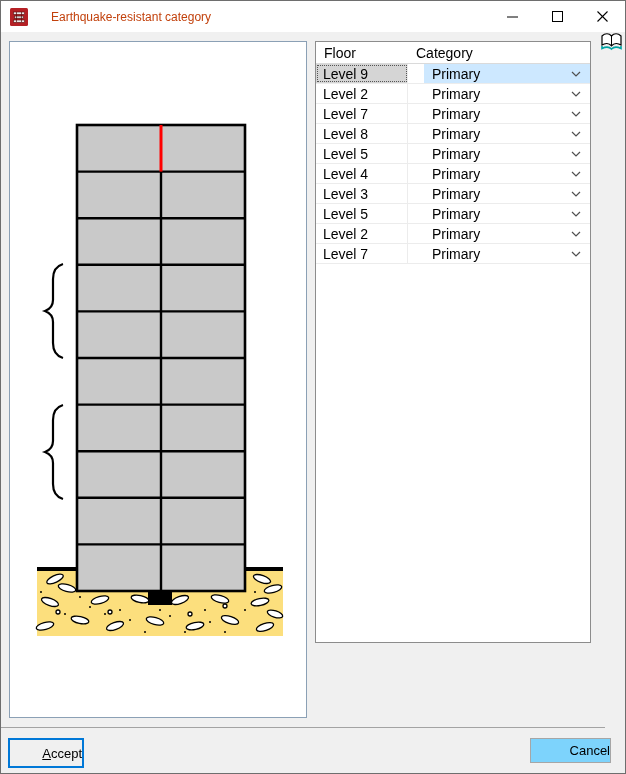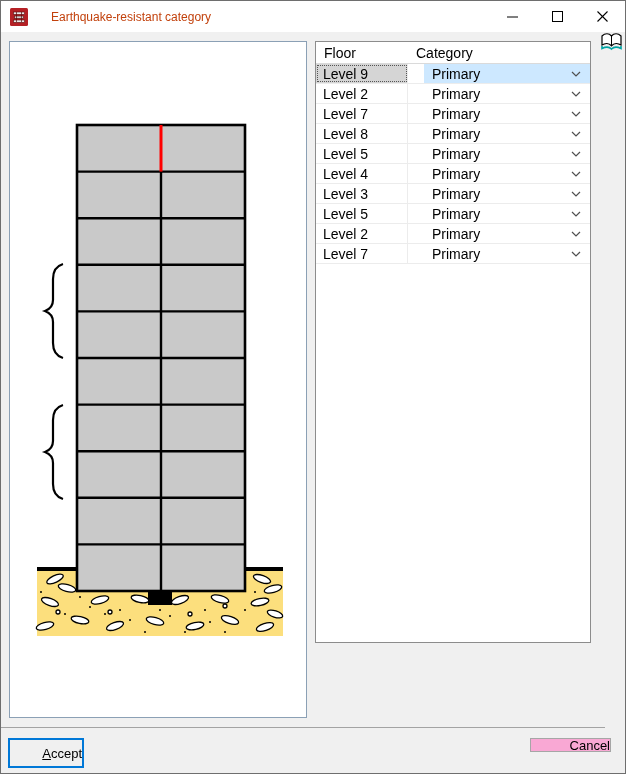--- a/index.html
+++ b/index.html
@@ -58,22 +58,22 @@
   .separator { position:absolute; left:0; top:726px; width:604px; height:1px; background:#a3a3a3; }
   .btn {
     position:absolute; display:flex; align-items:center; justify-content:flex-end;
     font-size:13px; color:#000;
   }
   .btn-accept {
     left:7px; top:737px; width:76px; height:30px;
     background:#f0f0f0; border:2px solid #0078d7;
   }
   .btn-cancel {
-    left:529px; top:737px; width:81px; height:14px;
-    background:#f9a8d4; border:1px solid #a6a6a6;
+    left:529px; top:737px; width:81px; height:25px;
+    background:#7dd3fc; border:1px solid #a6a6a6;
   }
   .u { text-decoration:underline; }
 </style>
 </head>
 <body>
 
 <div class="window">
 
   <div class="titlebar">
     <svg class="app-icon" viewBox="0 0 18 18">

